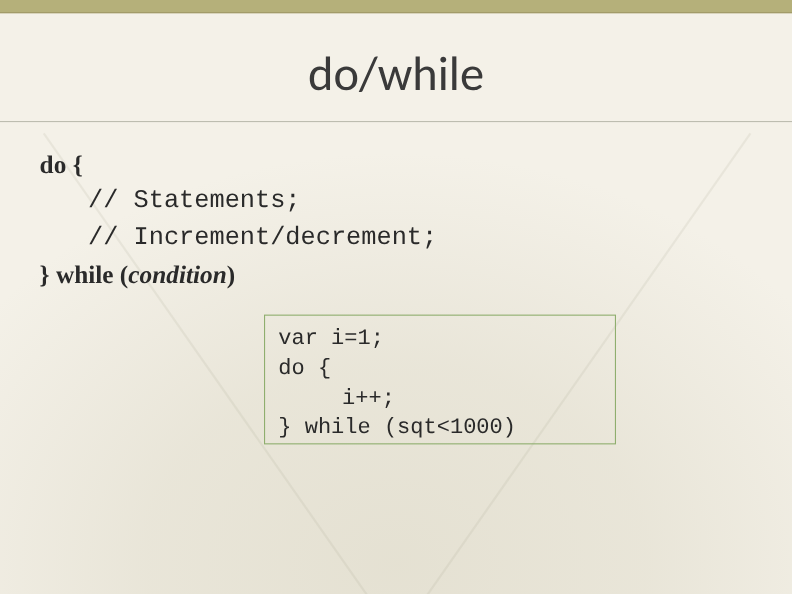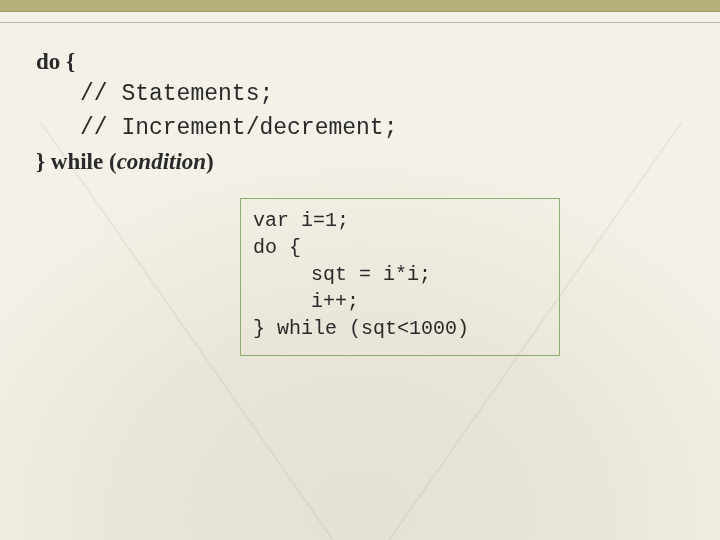--- a/index.html
+++ b/index.html
@@ -70,50 +70,50 @@
   }
   .mono { font-family: Liberation Serif, serif; font-weight: bold; }
   .sans { font-family: Arial, Helvetica, sans-serif; font-weight: normal; }
   .italic { font-style: italic; }
   .indent { padding-left: 44px; font-family: Liberation Mono, monospace; }
   .example-box {
     border: 1px solid #8fae6e;
     background: rgba(255,255,255,0.0);
     width: 320px;
     margin: 20px 0 0 210px;
-    padding: 8px 12px 13px 12px;
+    padding: 8px 12px 0 12px;
     font-family: 'Courier New', Courier, monospace;
     font-size: 20px;
     line-height: 1.35;
     color: #2a2a2a;
   }
   .example-box .eindent { padding-left: 58px; display:block; }
 </style>
 </head>
 <body>
 
 <div class="top-bar"></div>
 <div class="bg-fan"></div>
 
 <div class="slide">
 
+  <div class="title">do/while</div>
   <div class="title-underline"></div>
 
   <div class="code-block">
     <div>
       <span class="mono">do</span><span class="mono"> {</span>
     </div>
     <div class="indent sans">// Statements;</div>
     <div class="indent sans">// Increment/decrement;</div>
     <div>
       <span class="mono">} </span><span class="mono">while (</span><span class="mono italic">condition</span><span class="mono">)</span>
     </div>
   </div>
 
   <div class="example-box">
     <div>var i=1;</div>
     <div>do {</div>
-    <span class="eindent">sqt = i*i;</span>
     <span class="eindent">i++;</span>
     <div>} while (sqt&lt;1000)</div>
   </div>
 
 </div>
 
 </body></html>

